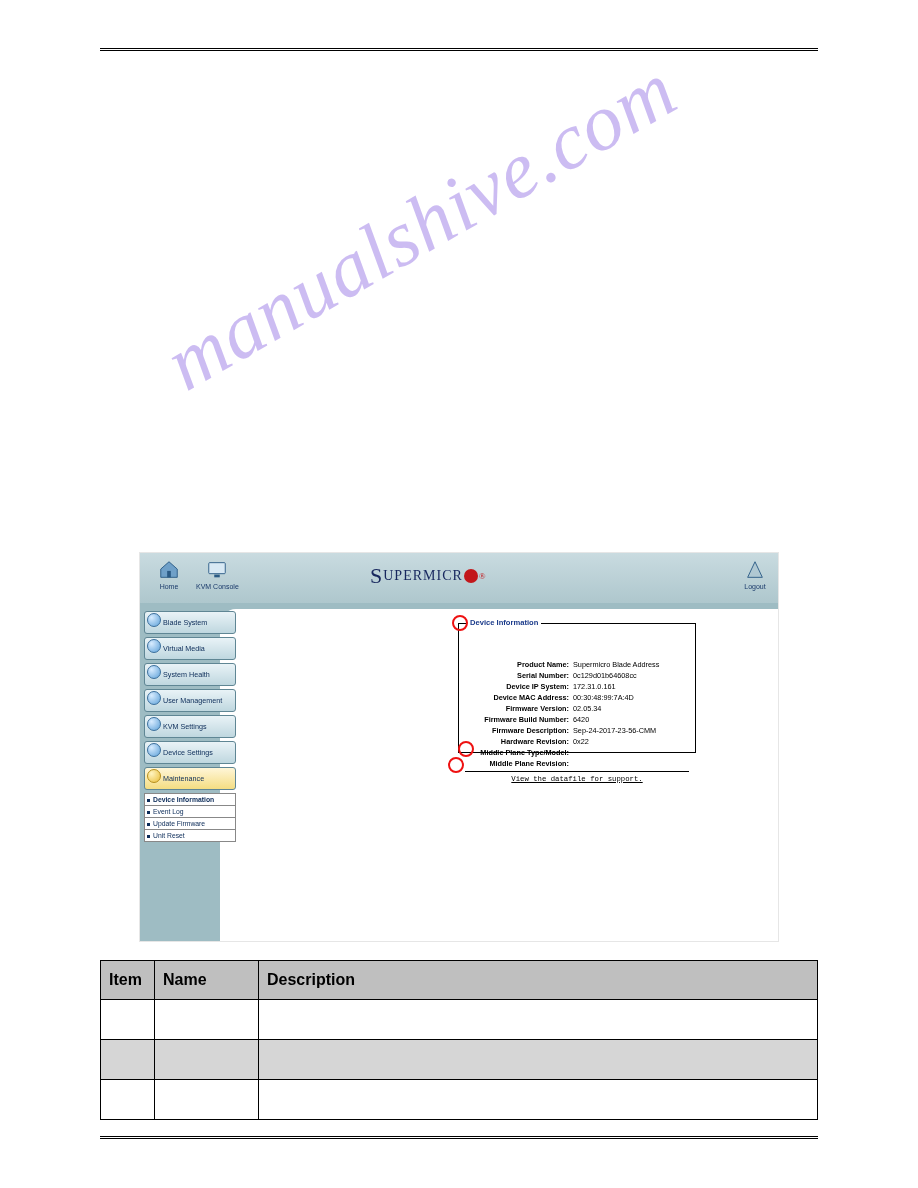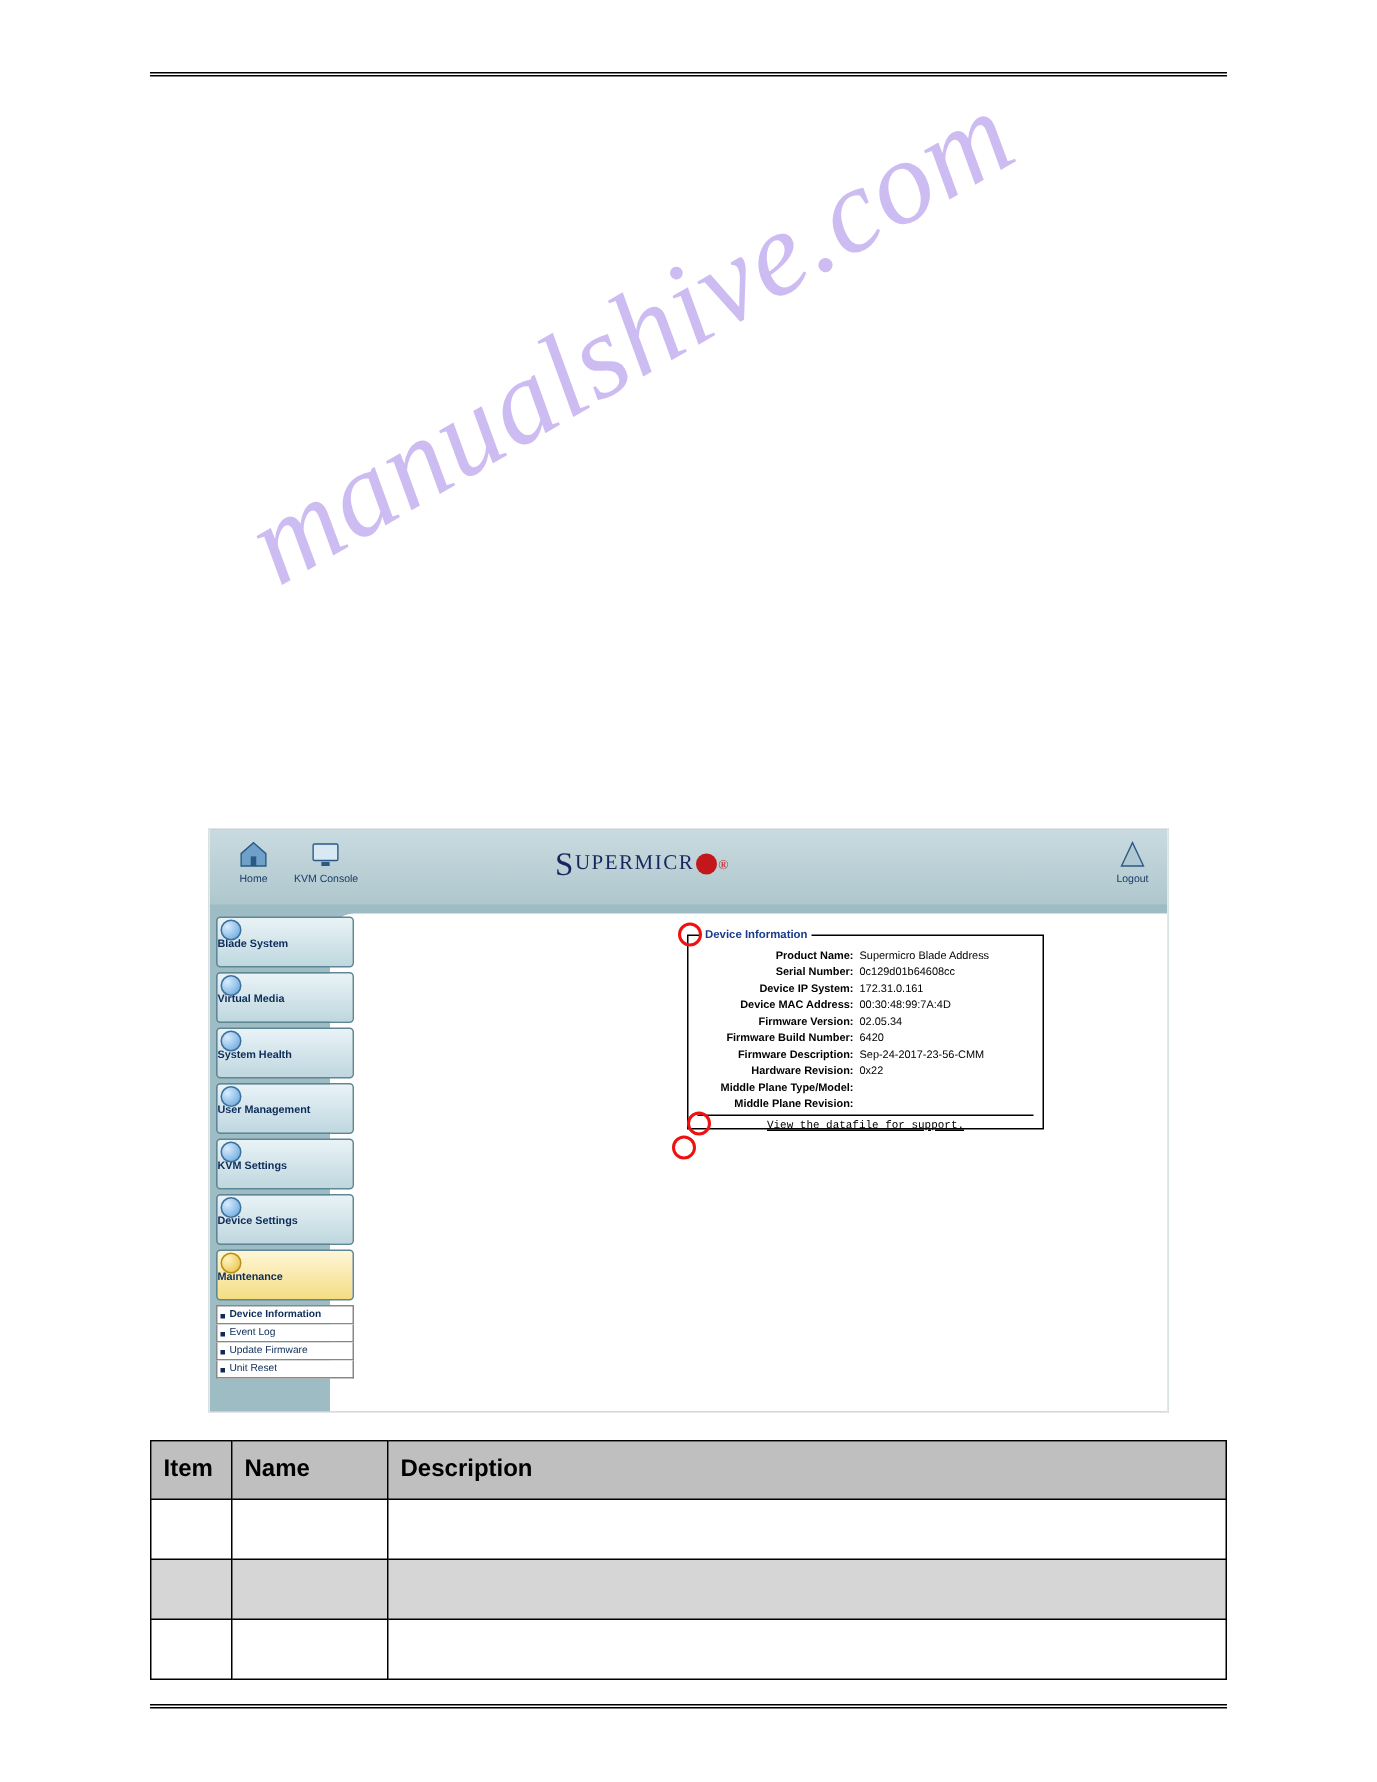--- a/index.html
+++ b/index.html
@@ -57,25 +57,25 @@
 
   
   .ss-content {
     position:absolute; left:80px; right:0; top:56px; bottom:0;
     background:#fff; border-top-left-radius:16px;
   }
 
   
   .ss-nav { position:absolute; left:4px; top:58px; width:92px; }
   .nav-btn {
-    position:relative; height:34px; margin-bottom:3px;
+    position:relative; height:23px; margin-bottom:3px;
     background: linear-gradient(#e9f3f7,#bfd7df);
     border:1px solid #5f8694; border-radius:3px;
-    color:#0b2b58; font-size:7.2px; font-weight:bold;
-    display:flex; align-items:center; 
+    color:#0b2b58; font-size:7.2px; font-weight:normal;
+    display:flex; align-items:center; padding-left:18px;
     white-space:nowrap;
   }
   .nav-btn.maint { background: linear-gradient(#fff6d8,#f4dd82); text-align: right; }
   .nav-btn .nicon {
     position:absolute; left:2px; top:1px; width:14px; height:14px;
     border-radius:50%; background:radial-gradient(circle at 30% 30%, #d8ecff, #5fa2d9);
     border:1px solid #3b6f9c;
   }
   .nav-btn.maint .nicon { background:radial-gradient(circle at 30% 30%, #fff4c0, #e9be3b); border-color:#b68f1b; }
   .sub-nav { margin-top:2px; }
@@ -93,21 +93,21 @@
     font-size:7.3px; color:#000;
   }
   .panel .legend {
     position:absolute; top:-6px; left:8px; background:#fff; padding:0 3px;
     color:#1a3a8a; font-weight:bold; font-size:7.6px;
   }
   .dev-info { left:318px; top:70px; width:238px; height:130px; }
   .dev-info .row { display:flex; margin:2px 0; }
   .dev-info .lbl { width:108px; text-align:right; font-weight:bold; padding-right:4px; }
   .dev-info .val { flex:1; text-align:left; }
-  .dev-info .rows { padding:6px 6px 2px 6px; }
+  .dev-info .rows { padding:6px 6px 2px 6px;margin-top:28px; }
   .dev-info hr { border:none; border-top:1px solid #000; margin:3px 0; }
   .dev-info .link { text-align:center; text-decoration:underline; color:#000;font-family:Liberation Mono, monospace; }
 
   .conn-users { left:318px; top:210px; width:190px; height:26px; }
   .conn-users .body { padding:6px 4px 2px 18px; }
 
   .red-circle {
     position:absolute; width:16px; height:16px; border:2px solid #e11; border-radius:50%;
     z-index:40;
   }

